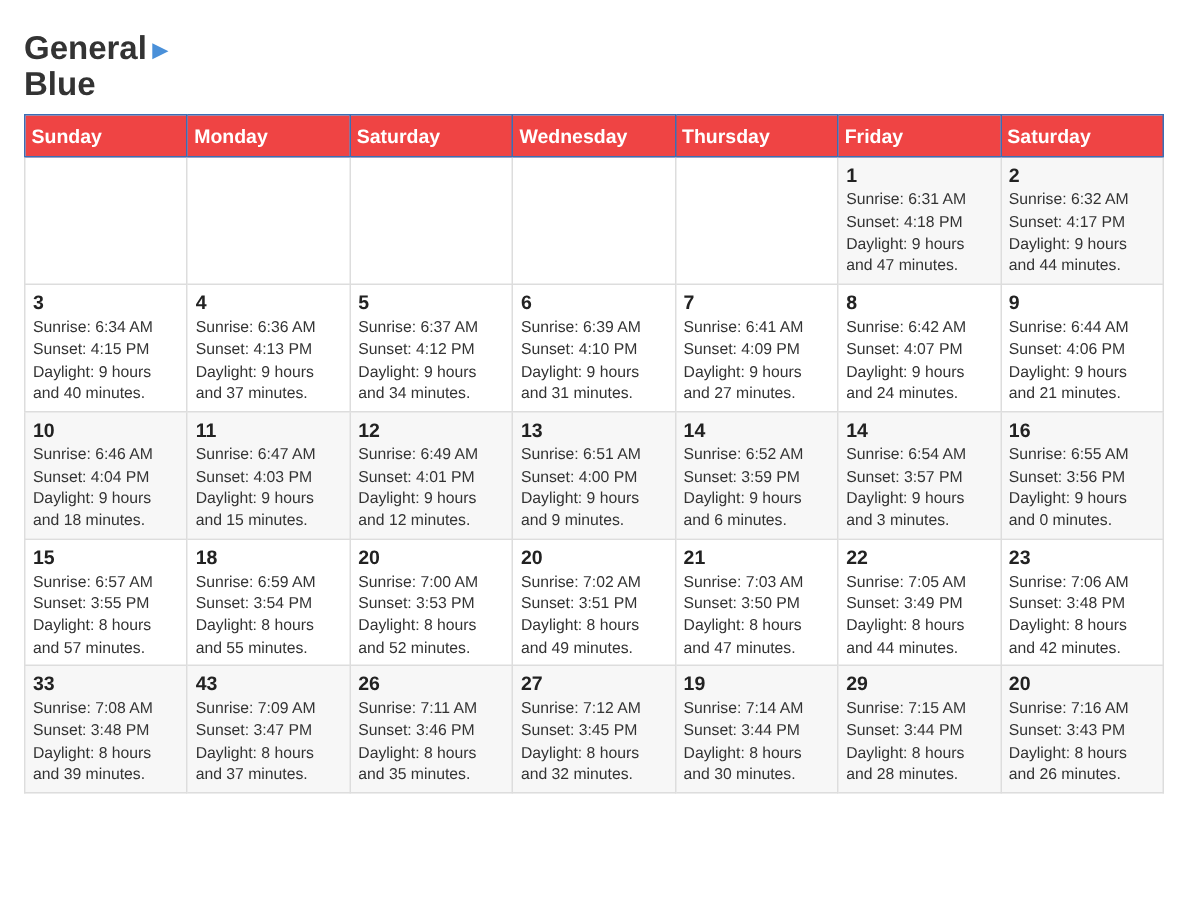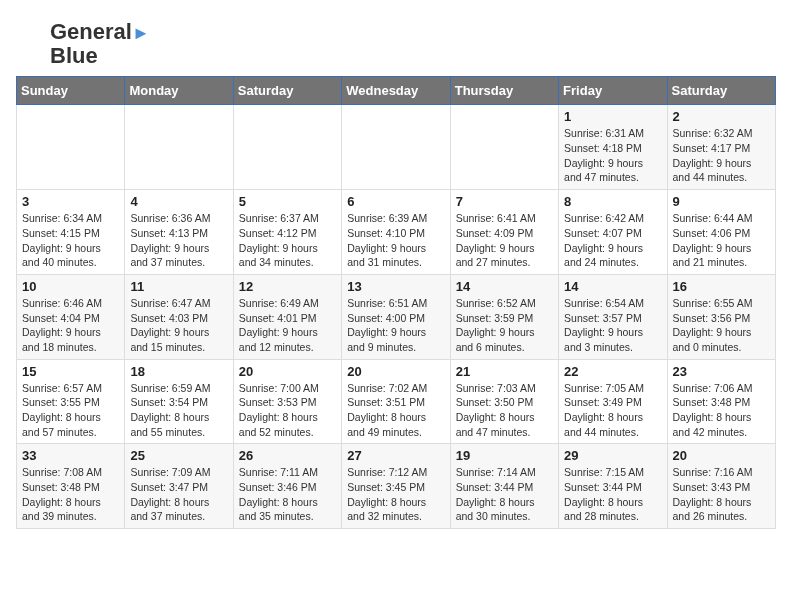--- a/index.html
+++ b/index.html
@@ -13,21 +13,20 @@
     .header-area {
       display: flex;
       justify-content: space-between;
       align-items: flex-start;
       margin-bottom: 8px;
     }
     .logo {
       display: flex;
       align-items: flex-start;
       margin-top: 4px;
-      margin-left: 34px;
     }
     .logo-text {
       font-size: 22px;
       font-weight: bold;
       color: #333;
       line-height: 1.1;
     }
     .logo-text span {
       color: #4a90d9;
     }
@@ -42,21 +41,21 @@
     .subtitle {
       font-size: 15px;
       color: #555;
     }
     table {
       width: 100%;
       border-collapse: collapse;
       font-size: 11px;
     }
     thead tr th {
-      background-color: #737373;
+      background-color: #ef4444;
       color: #fff;
       padding: 6px 4px;
       text-align: left;
       font-size: 13px;
       font-weight: bold;
       border: 1px solid #3a6eb5;
     }
     tbody tr td {
       border: 1px solid #ddd;
       vertical-align: top;
@@ -219,21 +218,21 @@
           <span class="day-num">23</span>
           <div class="day-info">Sunrise: 7:06 AM<br>Sunset: 3:48 PM<br>Daylight: 8 hours and 42 minutes.</div>
         </td>
       </tr>
       <tr>
         <td>
           <span class="day-num">33</span>
           <div class="day-info">Sunrise: 7:08 AM<br>Sunset: 3:48 PM<br>Daylight: 8 hours and 39 minutes.</div>
         </td>
         <td>
-          <span class="day-num">25</span>
+          <span class="day-num">43</span>
           <div class="day-info">Sunrise: 7:09 AM<br>Sunset: 3:47 PM<br>Daylight: 8 hours and 37 minutes.</div>
         </td>
         <td>
           <span class="day-num">26</span>
           <div class="day-info">Sunrise: 7:11 AM<br>Sunset: 3:46 PM<br>Daylight: 8 hours and 35 minutes.</div>
         </td>
         <td>
           <span class="day-num">27</span>
           <div class="day-info">Sunrise: 7:12 AM<br>Sunset: 3:45 PM<br>Daylight: 8 hours and 32 minutes.</div>
         </td>

